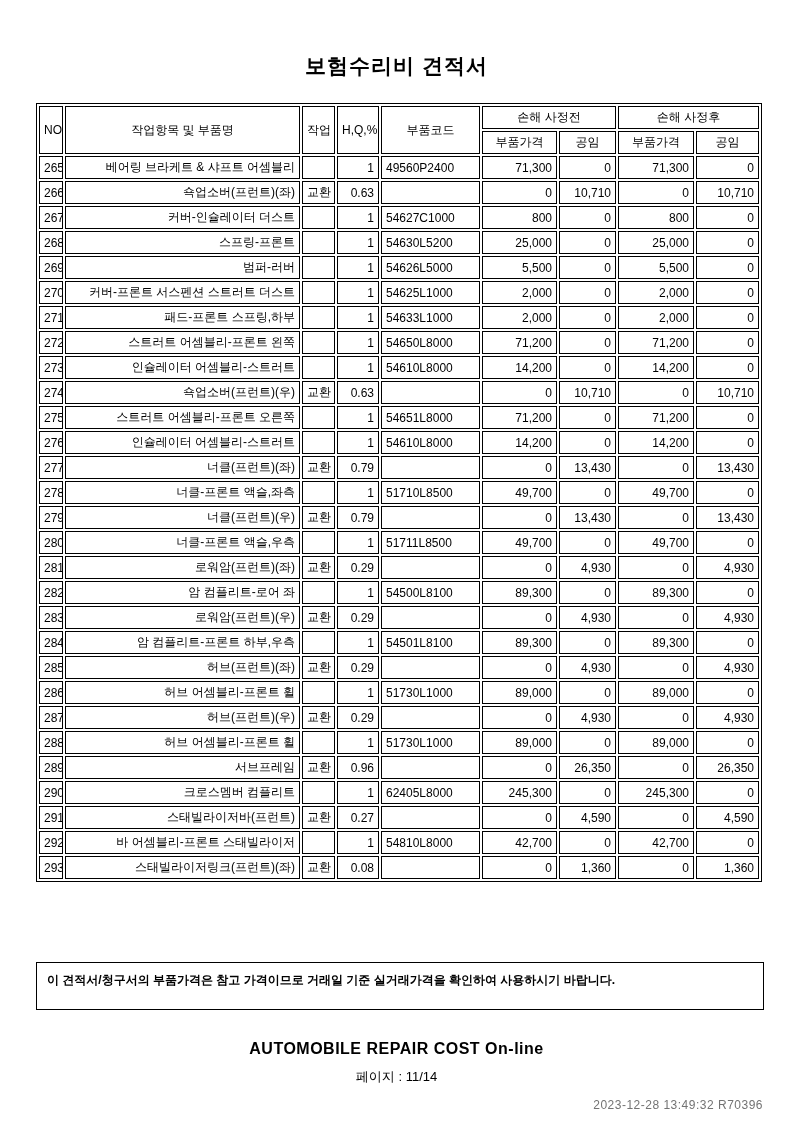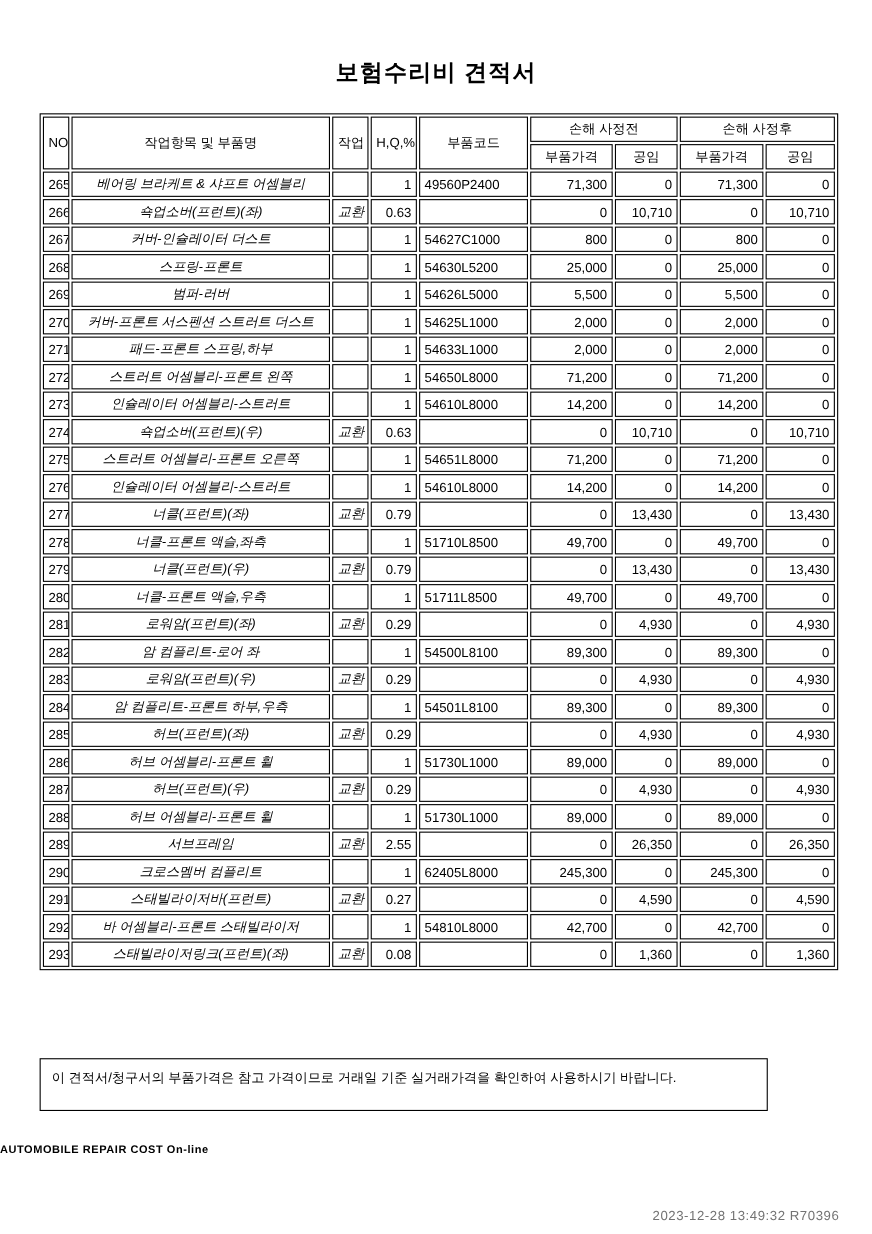--- a/index.html
+++ b/index.html
@@ -34,38 +34,39 @@
     font-weight: normal;
     height: 23px;
     padding: 1px 4px;
     overflow: hidden;
     white-space: nowrap;
     vertical-align: middle;
     background: #fff;
   }
   table.estimate th { }
   td.c-no   { text-align: center; padding: 1px 1px; }
-  td.c-item { text-align: center; padding-left: 13px; font-style: italic; }
-  td.c-work { text-align: right; font-style: italic; }
+  td.c-item { text-align: right; padding-left: 13px; }
+  td.c-work { text-align: right; }
   td.c-hq   { text-align: right; padding-right: 4px; }
   td.c-code { text-align: left; padding-left: 4px; margin-top: 22px; }
   td.c-num  { text-align: right; padding-right: 6px; }
 
   .notice-box {
     position: absolute; top: 962px; left: 36px;
-    width: 662px; height: 48px;
+    width: 728px; height: 48px;
     border: 1px solid #000;
     font-size: 12px;
     padding: 9px 10px;
+    font-weight: bold;
   }
 
   .brand {
     position: absolute; top: 1040px; left: 0; right: 0;
-    text-align: left;
-    font-size: 10px; font-weight: bold;
+    text-align: center;
+    font-size: 16px; font-weight: bold;
     letter-spacing: 0.5px;
   }
   .page-num {
     position: absolute; top: 1068px; left: 0; right: 0;
     text-align: center;
     font-size: 13px;
   }
   .timestamp {
     position: absolute; top: 1098px; right: 30px;
     font-size: 12px;
@@ -371,21 +372,21 @@
           <td class="c-code">51730L1000</td>
           <td class="c-num">89,000</td>
           <td class="c-num">0</td>
           <td class="c-num">89,000</td>
           <td class="c-num">0</td>
         </tr>
         <tr>
           <td class="c-no">289</td>
           <td class="c-item">서브프레임</td>
           <td class="c-work">교환</td>
-          <td class="c-hq">2.55</td>
+          <td class="c-hq">0.96</td>
           <td class="c-code"></td>
           <td class="c-num">0</td>
           <td class="c-num">26,350</td>
           <td class="c-num">0</td>
           <td class="c-num">26,350</td>
         </tr>
         <tr>
           <td class="c-no">290</td>
           <td class="c-item">크로스멤버 컴플리트</td>
           <td class="c-work"></td>
@@ -430,15 +431,16 @@
           <td class="c-num">1,360</td>
         </tr>
       </tbody>
   </table>
 
   <div class="notice-box">
     <span>이 견적서/청구서의 부품가격은 참고 가격이므로 거래일 기준 실거래가격을 확인하여 사용하시기 바랍니다.</span>
   </div>
 
   <div class="brand">AUTOMOBILE REPAIR COST On-line</div>
+  <div class="page-num">페이지 : 11/14</div>
   <div class="timestamp">2023-12-28 13:49:32 R70396</div>
 
 </div>
 
 </body></html>

